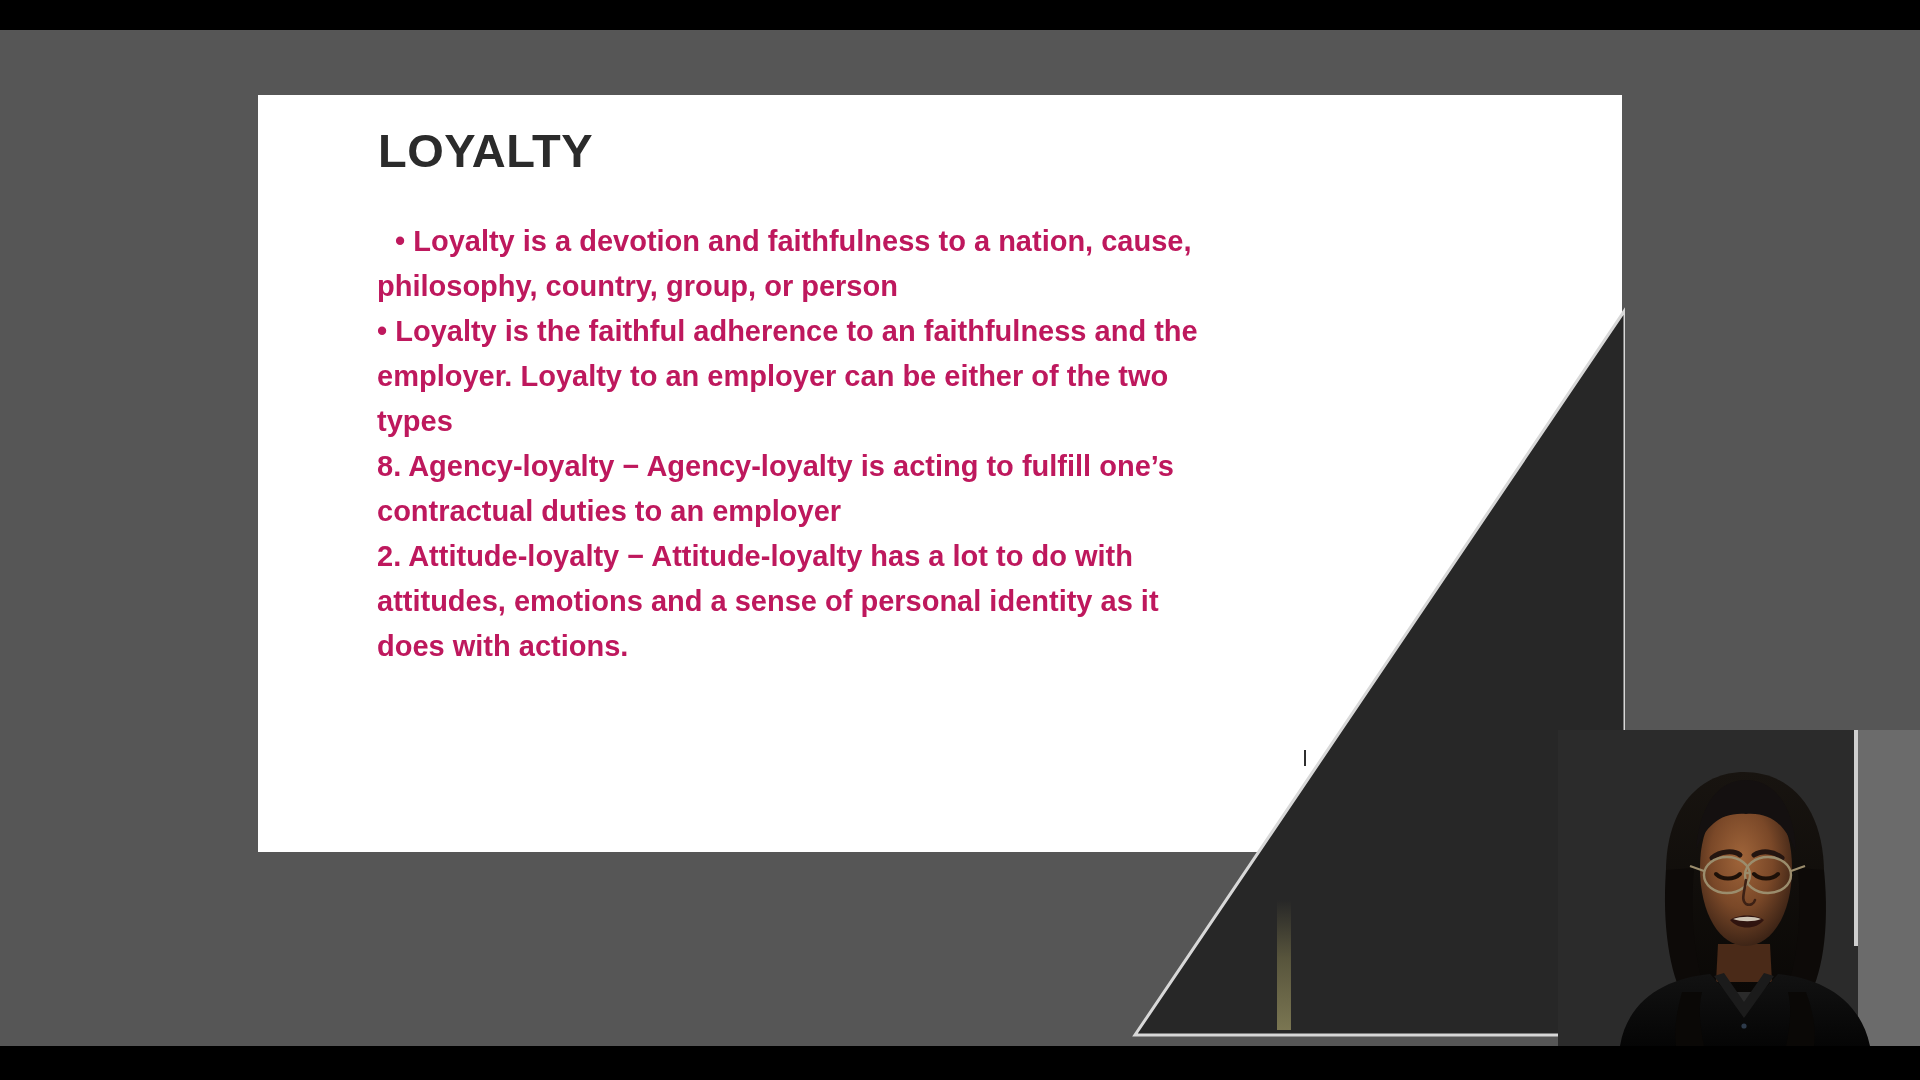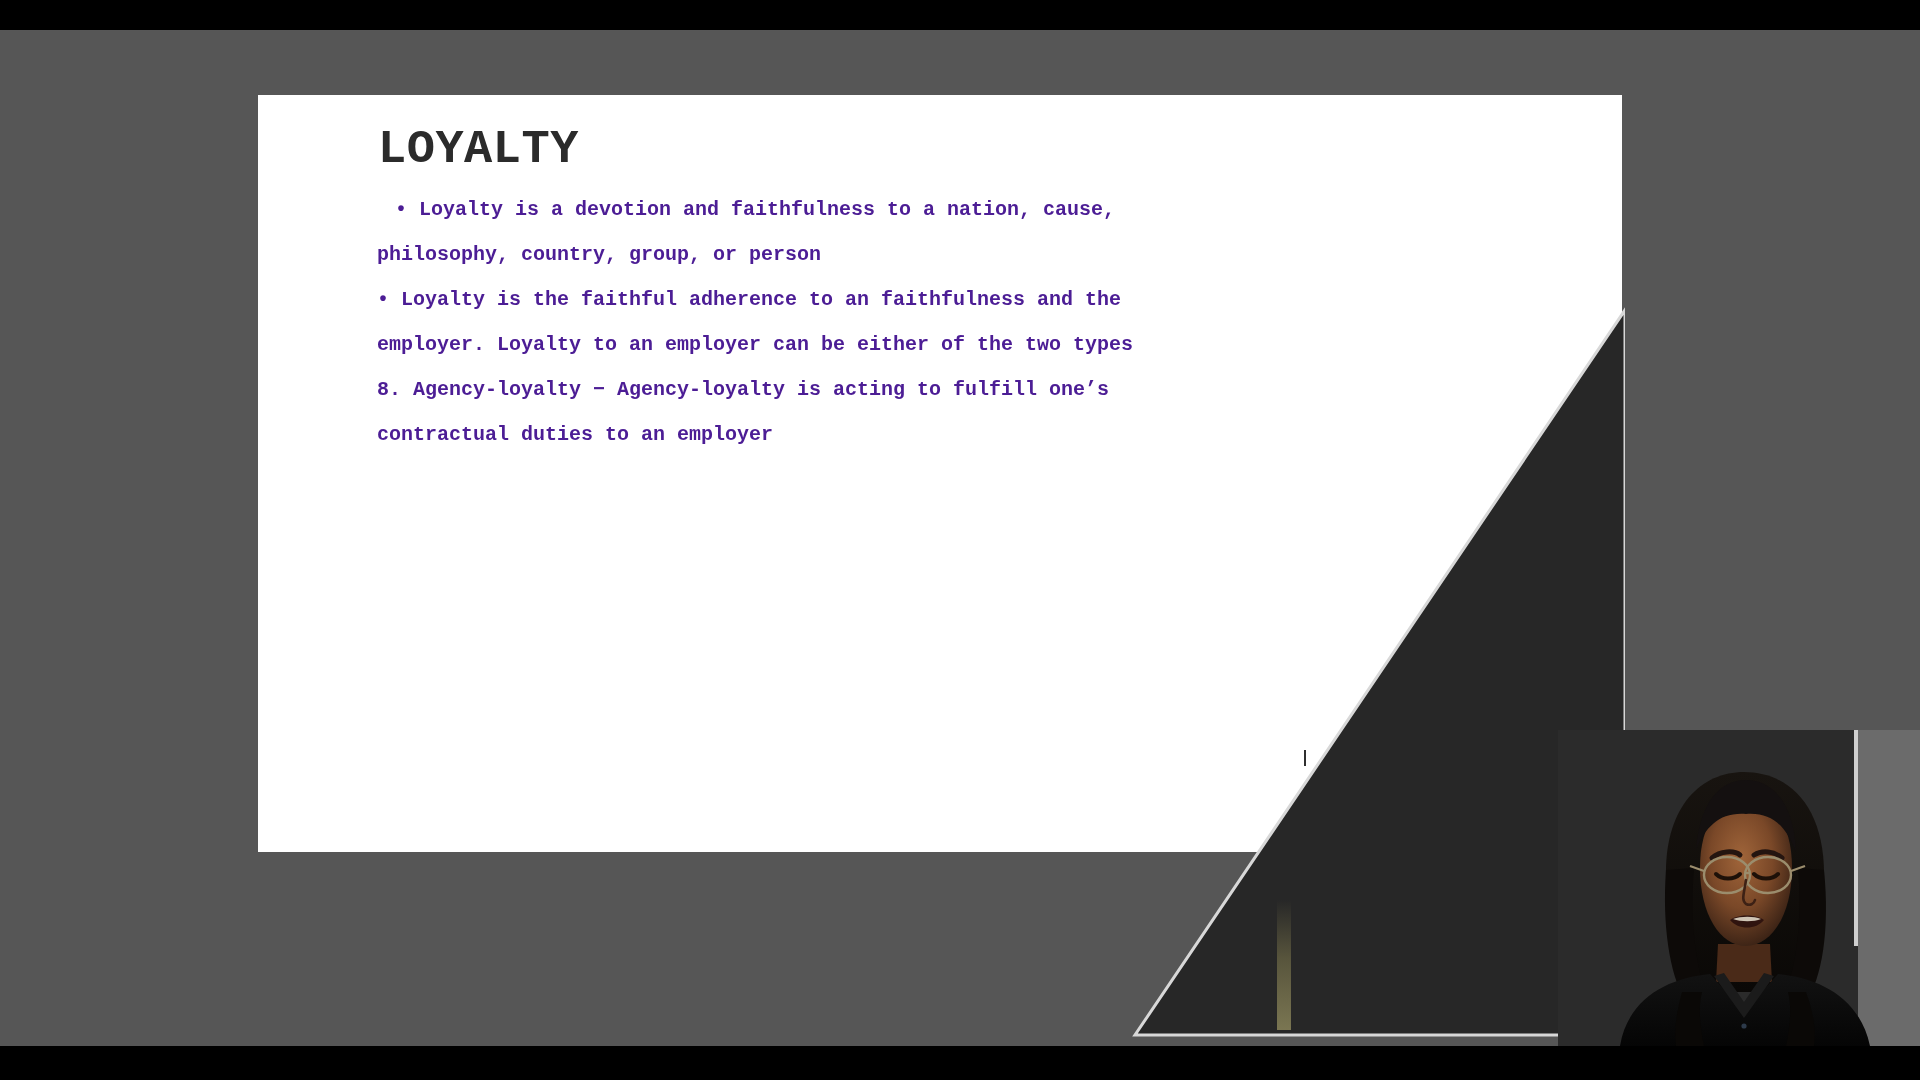--- a/index.html
+++ b/index.html
@@ -48,41 +48,40 @@
   
   #slide {
     position: absolute;
     left: 258px;
     top: 95px;
     width: 1364px;
     height: 757px;
     background: #ffffff;
     z-index: 5;
     overflow: hidden;
-    font-family: Liberation Mono, monospace;
   }
 
   #slide-title {
     position: absolute;
     left: 120px;
     top: 28px;
     font-size: 47px;
     font-weight: bold;
     letter-spacing: 0.5px;
     color: #2b2b2b;
     white-space: nowrap;
   }
 
   #slide-body {
     position: absolute;
     left: 119px;
-    top: 92px;
+    top: 124px;
     width: 840px;
-    color: #4c1d95;
-    font-size: 20px;
+    color: #be185d;
+    font-size: 29px;
     font-weight: bold;
     line-height: 45px;
   }
   #slide-body .para {
     margin: 0;
     padding: 0;
   }
   #slide-body .indent1 {
     text-indent: 18px;
   }
@@ -178,20 +177,21 @@
   <div id="stage"></div>
 
   <div id="slide">
 
     <div id="slide-title">LOYALTY</div>
 
     <div id="slide-body">
       <p class="para indent1">• Loyalty is a devotion and faithfulness to a nation, cause, philosophy, country, group, or person</p>
       <p class="para">• Loyalty is the faithful adherence to an faithfulness and the employer. Loyalty to an employer can be either of the two types</p>
       <p class="para">8. Agency-loyalty − Agency-loyalty is acting to fulfill one’s contractual duties to an employer</p>
+      <p class="para">2. Attitude-loyalty − Attitude-loyalty has a lot to do with attitudes, emotions and a sense of personal identity as it does with actions.</p>
     </div>
 
     <div id="tick-mark"></div>
   </div>
 
   <div id="triangle-overlay">
     <svg viewBox="0 0 500 745" preserveAspectRatio="none">
       <polygon points="500,10 500,735 10,735" fill="#272727" stroke="#d8d8d8" stroke-width="3"></polygon>
     </svg>
   </div>

